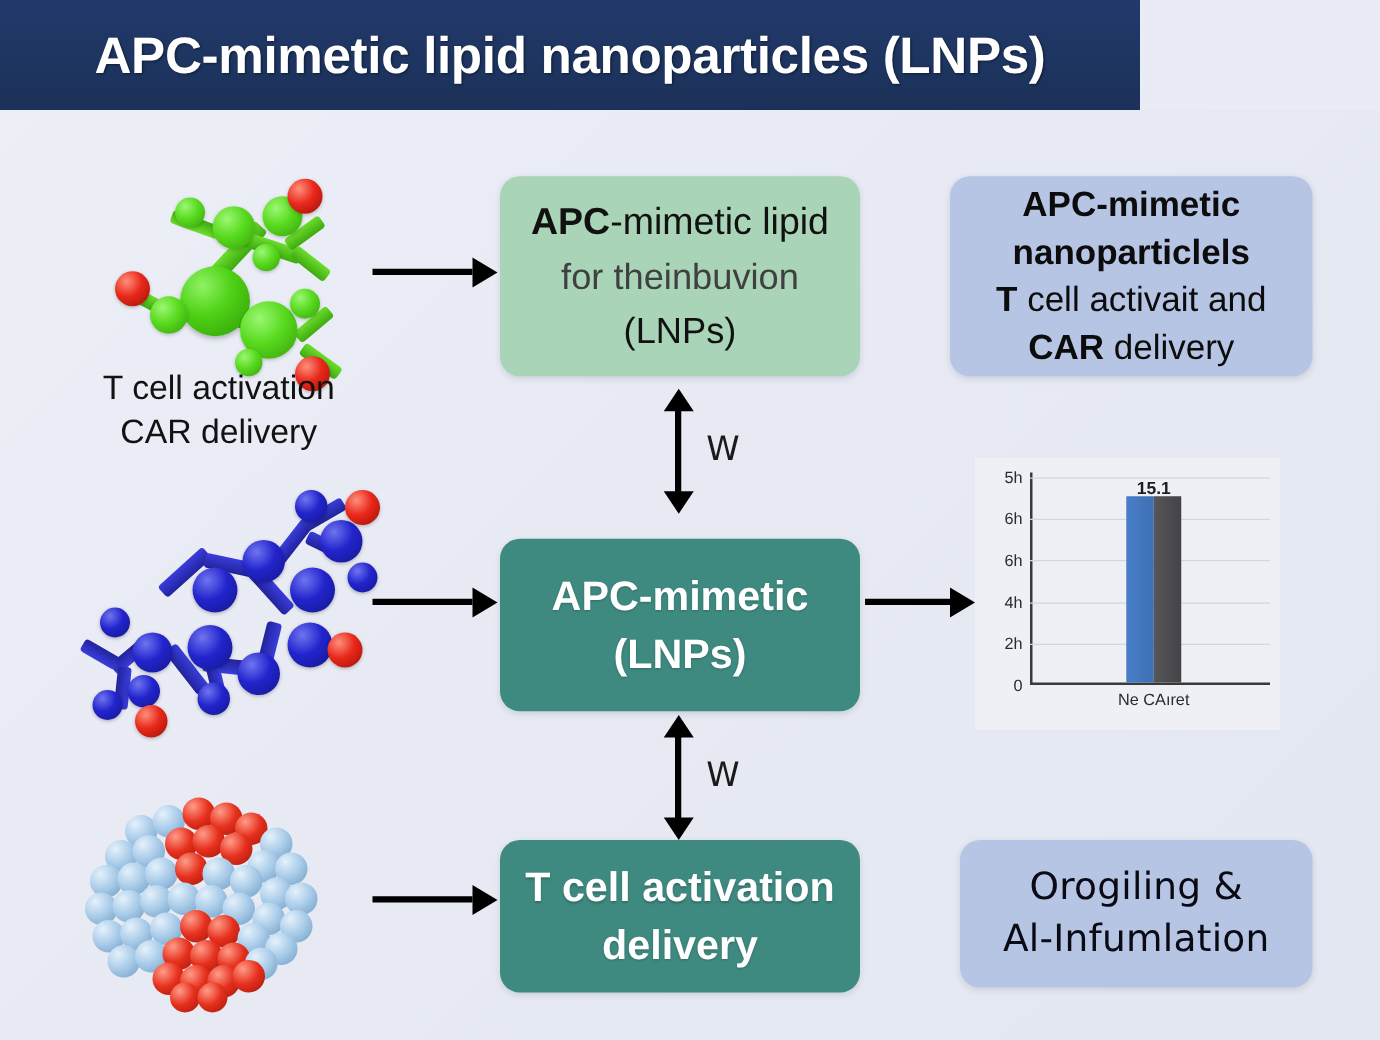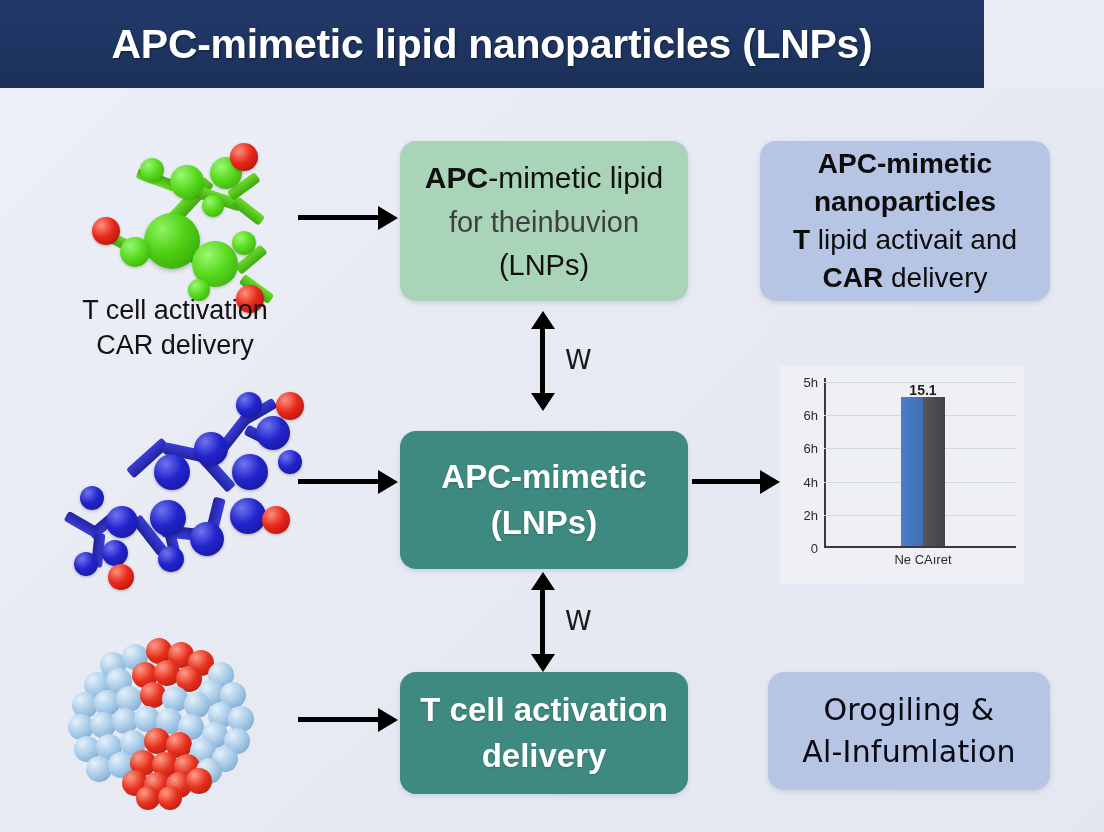--- a/index.html
+++ b/index.html
@@ -11,21 +11,21 @@
     background: #e9ecf4;
     font-family: "Liberation Sans", sans-serif;
     overflow: hidden;
     position: relative;
   }
 
   
   .header {
     position: absolute;
     left: 0; top: 0;
-    width: 984px; height: 88px;
+    width: 912px; height: 88px;
     background: linear-gradient(180deg, #23396b 0%, #1e3561 55%, #1b3158 100%);
     display: flex;
     align-items: center;
     justify-content: center;
     text-align: center;
   }
   .header-title {
     color: #ffffff;
     font-size: 41px;
     font-weight: bold;
@@ -408,23 +408,23 @@
     <div class="box-line ln-teal-2">(LNPs)</div>
   </div>
 
   <div class="box box-teal" style="left:400px; top:584px; width:288px; height:122px;">
     <div class="box-line ln-teal-1">T cell activation</div>
     <div class="box-line ln-teal-2">delivery</div>
   </div>
 
   <div class="box box-lav" style="left:760px; top:53px; width:290px; height:160px;">
     <div class="box-line ln-lav-b">APC-mimetic</div>
-    <div class="box-line ln-lav-b">nanoparticles</div>
+    <div class="box-line ln-lav-b">nanoparticlels</div>
     <div class="box-line ln-lav-r">
-      <span class="bold-lead">T</span><span> lipid activait and</span>
+      <span class="bold-lead">T</span><span> cell activait and</span>
     </div>
     <div class="box-line ln-lav-r">
       <span class="bold-lead">CAR</span><span> delivery</span>
     </div>
   </div>
 
   <div class="box box-lav" style="left:768px; top:584px; width:282px; height:118px;">
     <div class="box-line ln-geo">Orogiling &amp;</div>
     <div class="box-line ln-geo">Al-Infumlation</div>
   </div>

